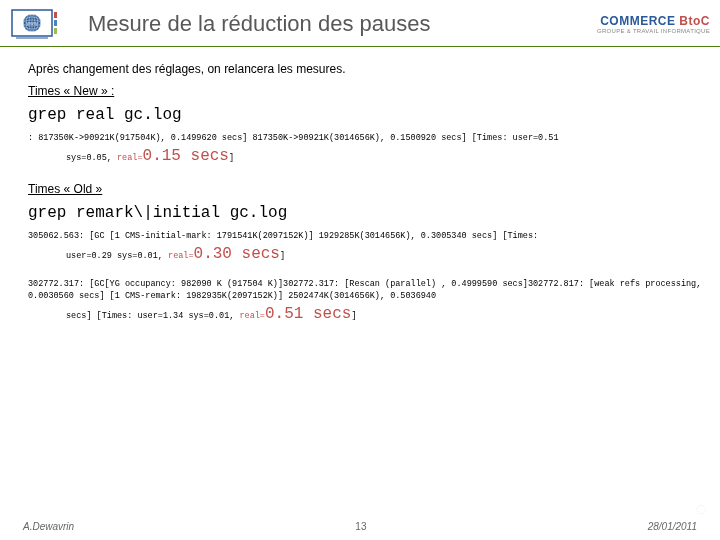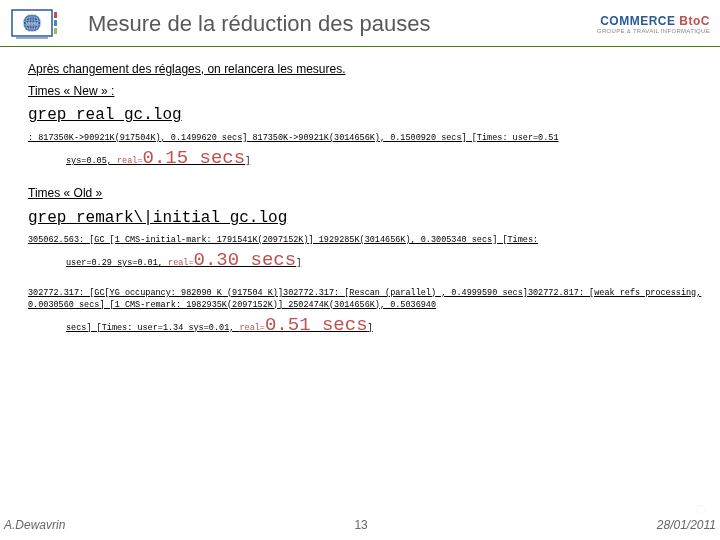--- a/index.html
+++ b/index.html
@@ -31,38 +31,37 @@
   .logo-right {
     text-align: right;
   }
   .logo-right .brand { font-size: 12px; color: #2a5a9a; font-weight: bold; letter-spacing: 0.5px; }
   .logo-right .brand .red { color: #c0504d; }
   .logo-right .tag { font-size: 6px; color: #888; letter-spacing: 0.3px; }
   .body-area {
     padding: 14px 16px 0 28px;
     font-size: 12px;
     line-height: 1.35;
-    text-decoration: underline;
   }
   .body-area p { margin-bottom: 6px; }
   .zone-u { text-decoration: underline; }
   .mono { font-family: "Courier New", monospace; font-size: 16px; }
   .tiny { font-family: "Courier New", monospace; font-size: 8.5px; line-height: 1.4; word-break: break-all; }
   .red { color: #c0504d; }
-  .big-red { color: #c0504d; font-size: 19px; font-weight: normal; font-family: "Courier New", monospace; }
+  .big-red { color: #c0504d; font-size: 16px; font-weight: normal; font-family: "Courier New", monospace; }
   .block { margin-bottom: 14px; }
   .indent { padding-left: 38px; }
   .footer {
     position: absolute;
     bottom: 8px; left: 0; right: 0;
     display: flex;
     justify-content: space-between;
     align-items: flex-end;
-    padding: 0 4px;
-    font-size: 12px;
+    padding: 0 23px;
+    font-size: 10px;
     color: #666;
     font-style: italic;
   }
   .footer .page { font-style: normal; }
   .footer-logo {
     position: absolute;
     right: 14px; bottom: 26px;
     opacity: 0.06;
     font-size: 9px;
   }

